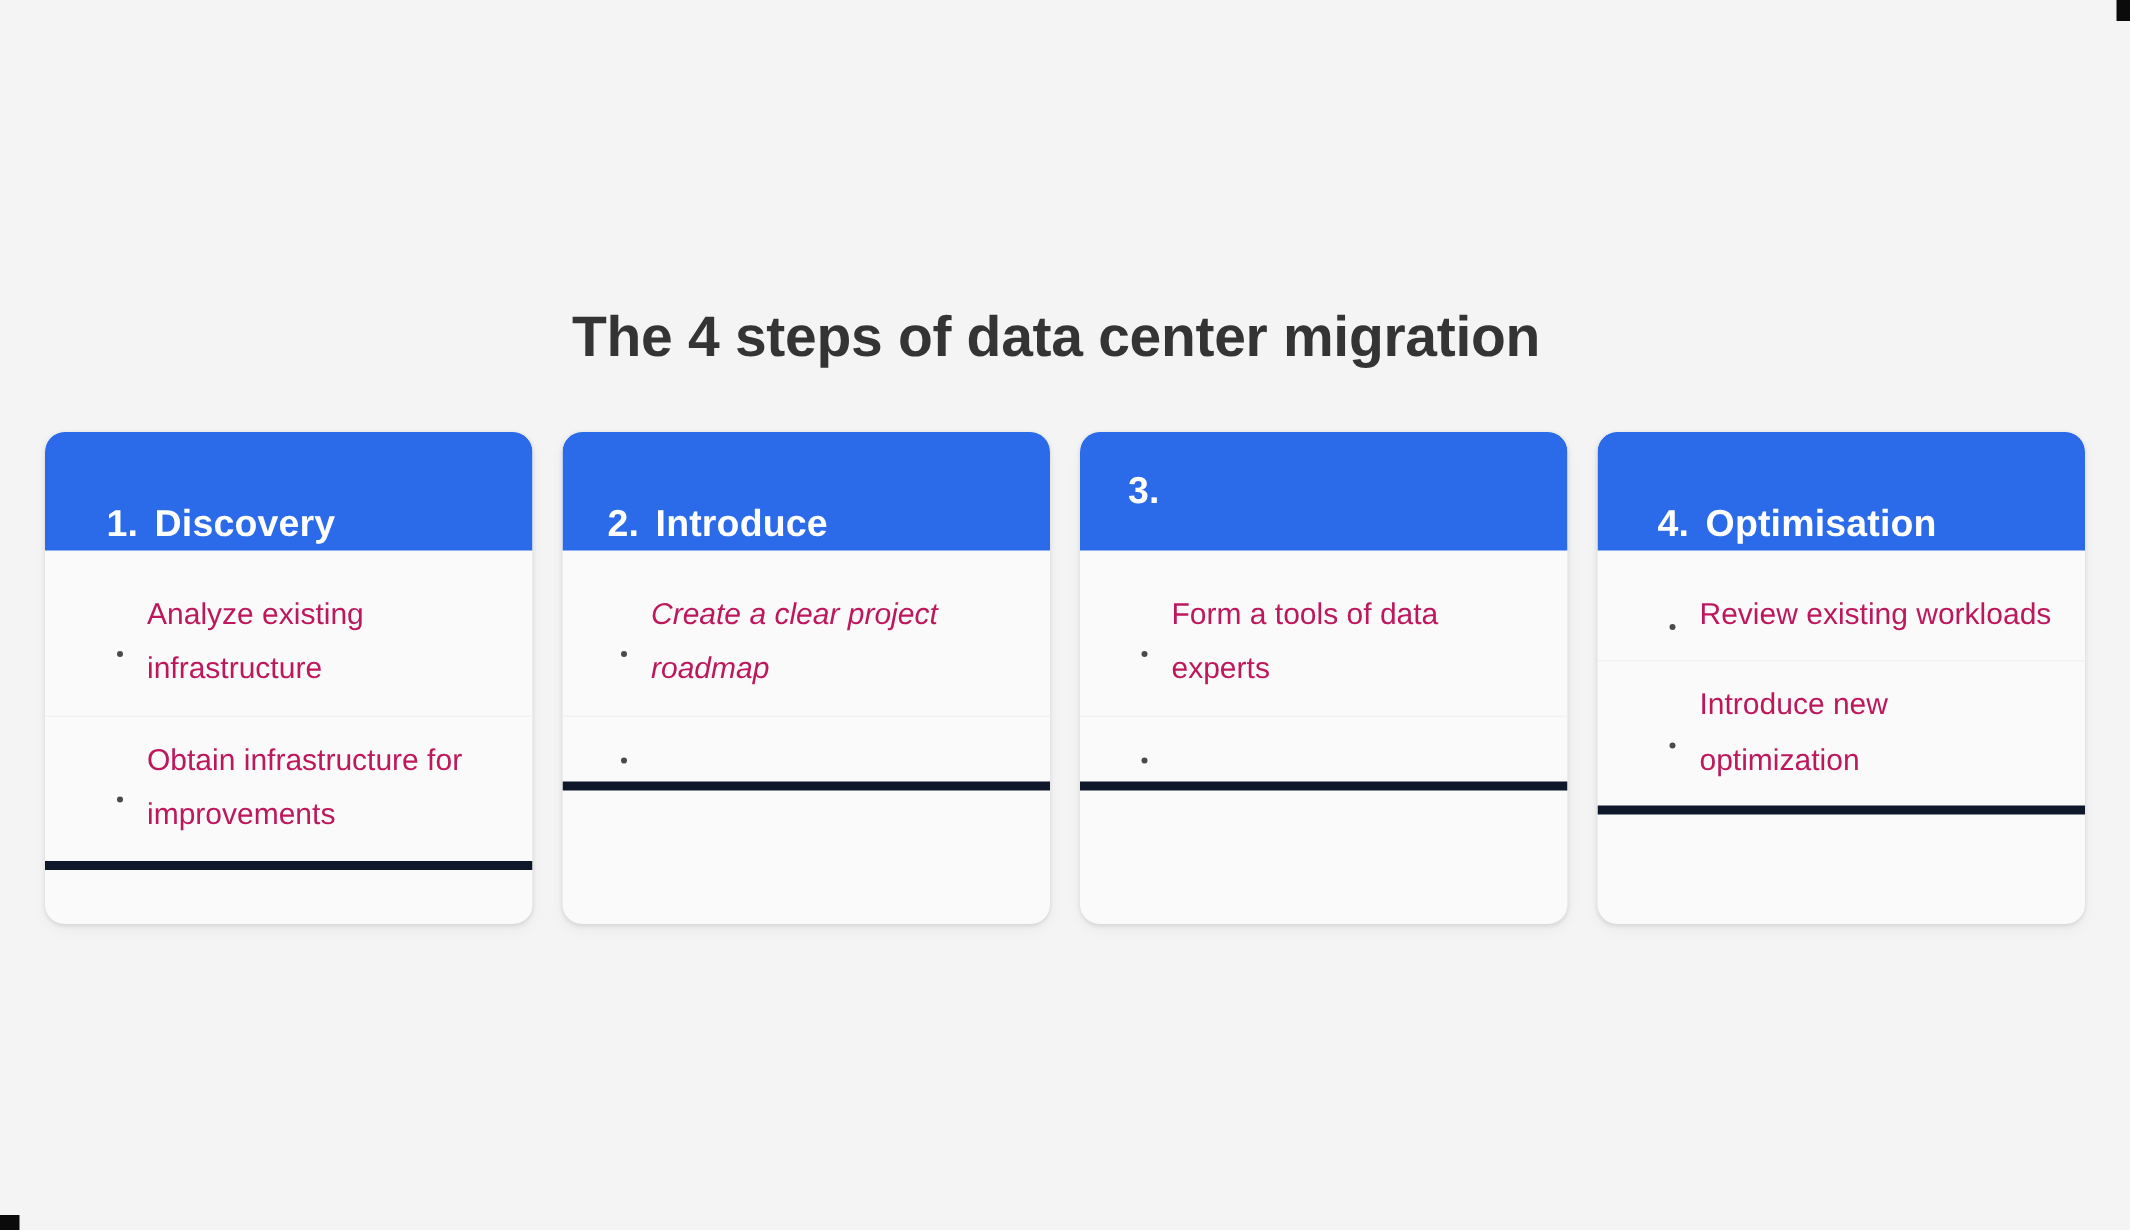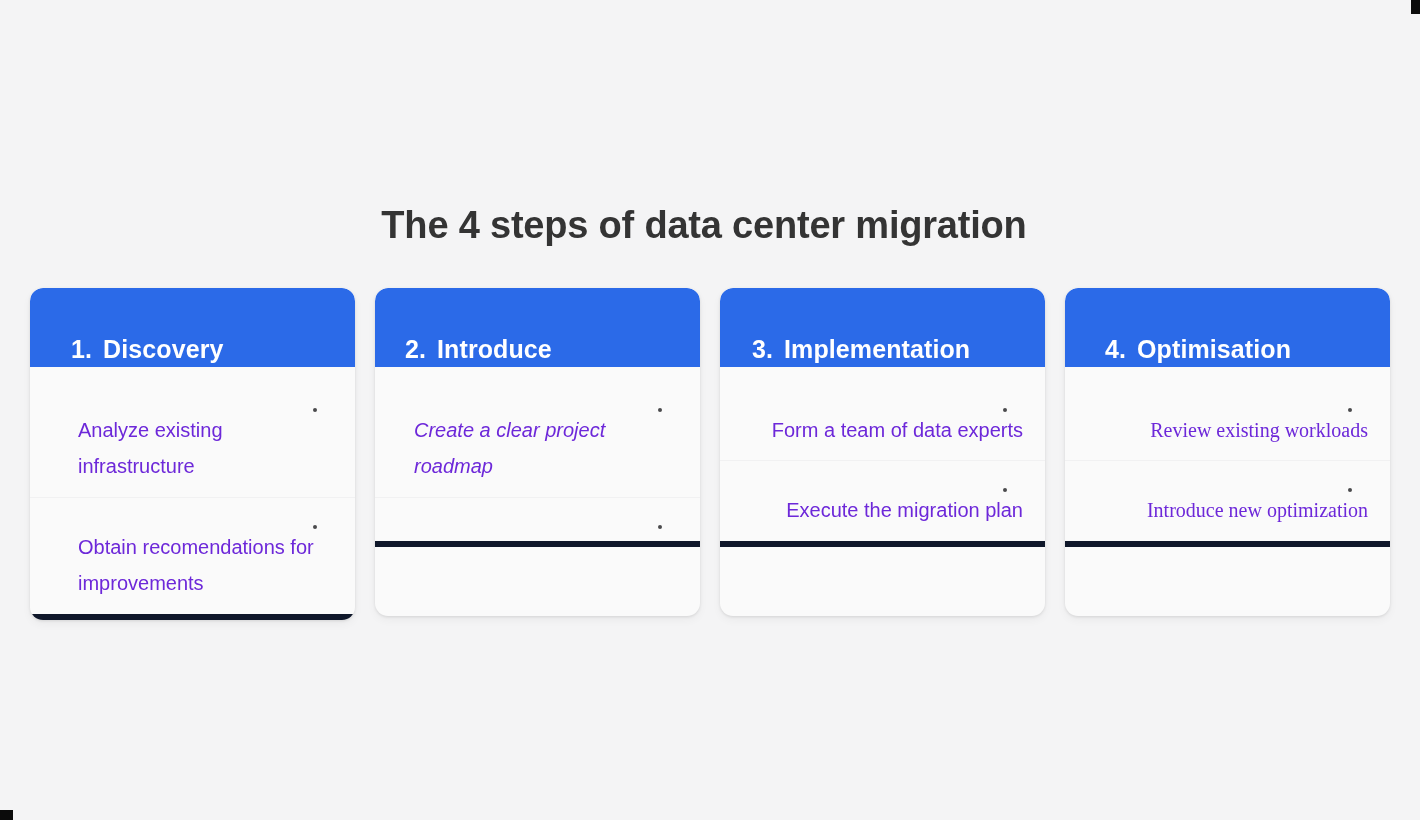--- a/index.html
+++ b/index.html
@@ -102,27 +102,26 @@
   }
 
   .bullet-list {
     list-style: none;
     margin: 0;
     padding: 0;
   }
 
   .bullet-item {
     display: flex;
-    align-items: flex-end;
+    align-items: center;
     padding: 11px 22px 12px 0;
     border-bottom: 1px solid #f1f1f2;
     font-size: 20px;
     line-height: 1.82;
-    color: #6d28d9;
-    flex-direction: column;
+    color: #be185d;
   }
   .bullet-item:last-child {
     border-bottom: 6px solid #0f172a;
   }
 
   .bullet-dot {
     flex: 0 0 auto;
     width: 4px;
     height: 4px;
     border-radius: 50%;
@@ -131,21 +130,21 @@
   }
 
   .bullet-text {
     flex: 1 1 auto;
   }
 
   
   .card.c1 .bullet-item { padding-left: 48px; }
   .card.c2 .bullet-item { padding-left: 39px; font-style: italic; }
   .card.c3 .bullet-item { padding-left: 41px; }
-  .card.c4 .bullet-item { padding-left: 48px; font-family: Liberation Serif, serif; }
+  .card.c4 .bullet-item { padding-left: 48px; }
 
   
   .corner-mark {
     position: absolute;
     background: #0b0b0b;
   }
   .corner-mark.tr {
     top: 0;
     right: 0;
     width: 9px;
@@ -175,21 +174,21 @@
         </div>
       </div>
       <div class="card-body">
         <ul class="bullet-list">
           <li class="bullet-item">
             <span class="bullet-dot"></span>
             <span class="bullet-text">Analyze existing infrastructure</span>
           </li>
           <li class="bullet-item">
             <span class="bullet-dot"></span>
-            <span class="bullet-text">Obtain recomendations for improvements</span>
+            <span class="bullet-text">Obtain infrastructure for improvements</span>
           </li>
         </ul>
       </div>
     </div>
 
     <div class="card c2">
       <div class="card-header">
         <div class="card-header-text">
           <span class="card-num">2.</span>
           <span class="card-label">Introduce</span>
@@ -205,32 +204,30 @@
             <span class="bullet-dot"></span>
           </li>
         </ul>
       </div>
     </div>
 
     <div class="card c3">
       <div class="card-header">
         <div class="card-header-text">
           <span class="card-num">3.</span>
-          <span class="card-label">Implementation</span>
-        </div>
-      </div>
-      <div class="card-body">
-        <ul class="bullet-list">
-          <li class="bullet-item">
-            <span class="bullet-dot"></span>
-            <span class="bullet-text">Form a team of data experts</span>
-          </li>
-          <li class="bullet-item">
-            <span class="bullet-dot"></span>
-            <span class="bullet-text">Execute the migration plan</span>
+        </div>
+      </div>
+      <div class="card-body">
+        <ul class="bullet-list">
+          <li class="bullet-item">
+            <span class="bullet-dot"></span>
+            <span class="bullet-text">Form a tools of data experts</span>
+          </li>
+          <li class="bullet-item">
+            <span class="bullet-dot"></span>
           </li>
         </ul>
       </div>
     </div>
 
     <div class="card c4">
       <div class="card-header">
         <div class="card-header-text">
           <span class="card-num">4.</span>
           <span class="card-label">Optimisation</span>

